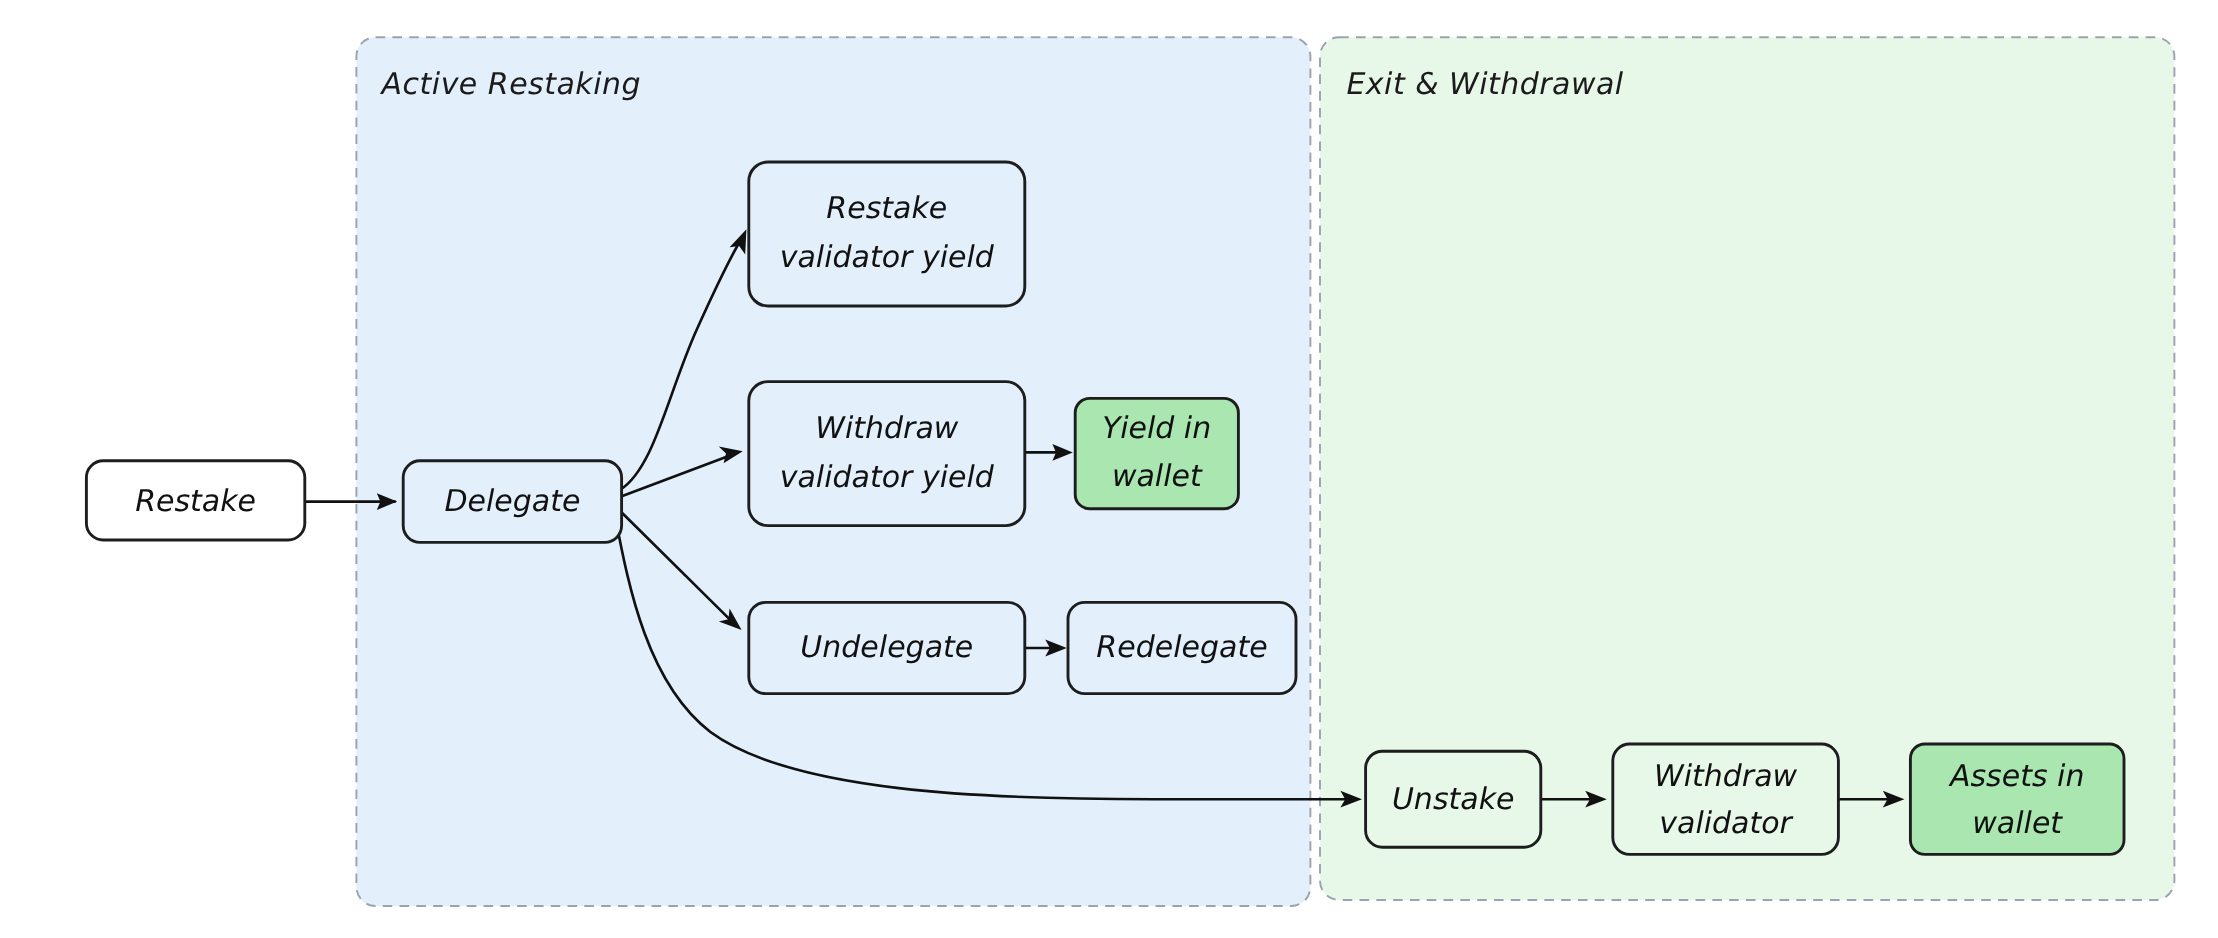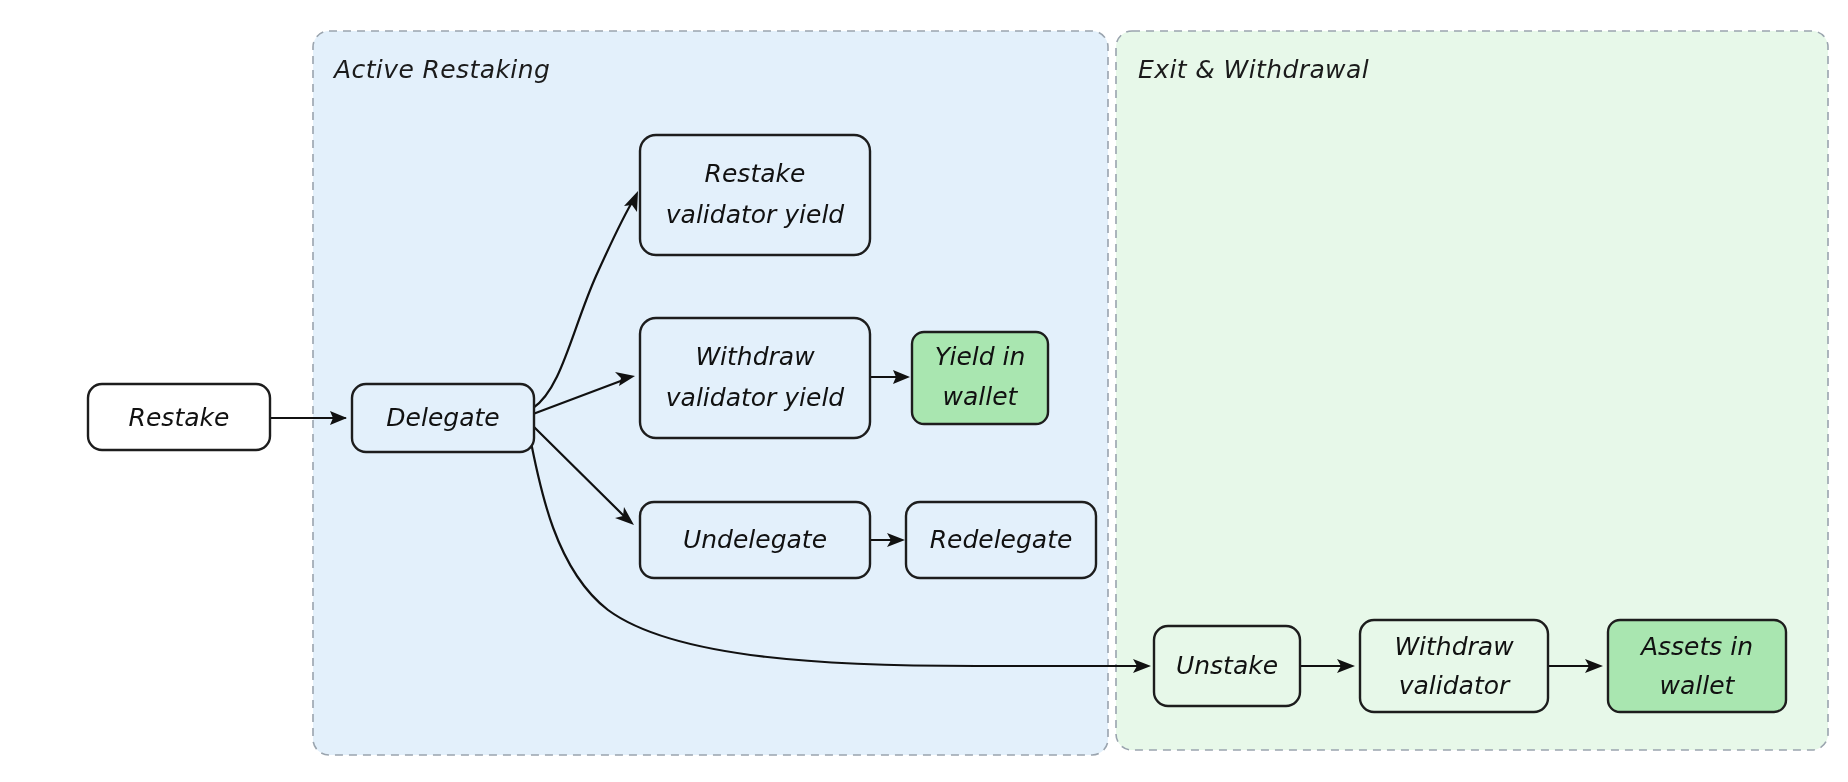--- a/index.html
+++ b/index.html
@@ -3,21 +3,21 @@
 <meta charset="utf-8">
 <title>Restaking Flowchart</title>
 <style>
   html,body{margin:0;padding:0;background:#ffffff;}
   body{
     width:1848px;height:782px;
     font-family:"DejaVu Sans", sans-serif;
     overflow:hidden;
     position:relative;
   }
-  #stage{position:absolute;left:16px;top:0;width:1468px;height:782px;}
+  #stage{position:absolute;left:0;top:0;width:1468px;height:782px;}
   svg.layer{position:absolute;left:0;top:0;width:1848px;height:782px;}
 
   .cluster-rect{
     fill:#e3f0fb;
     stroke:#9aa4ae;
     stroke-width:1.6;
     stroke-dasharray:8 6;
   }
   .cluster-rect.green{ fill:#e7f8e9; }
 

